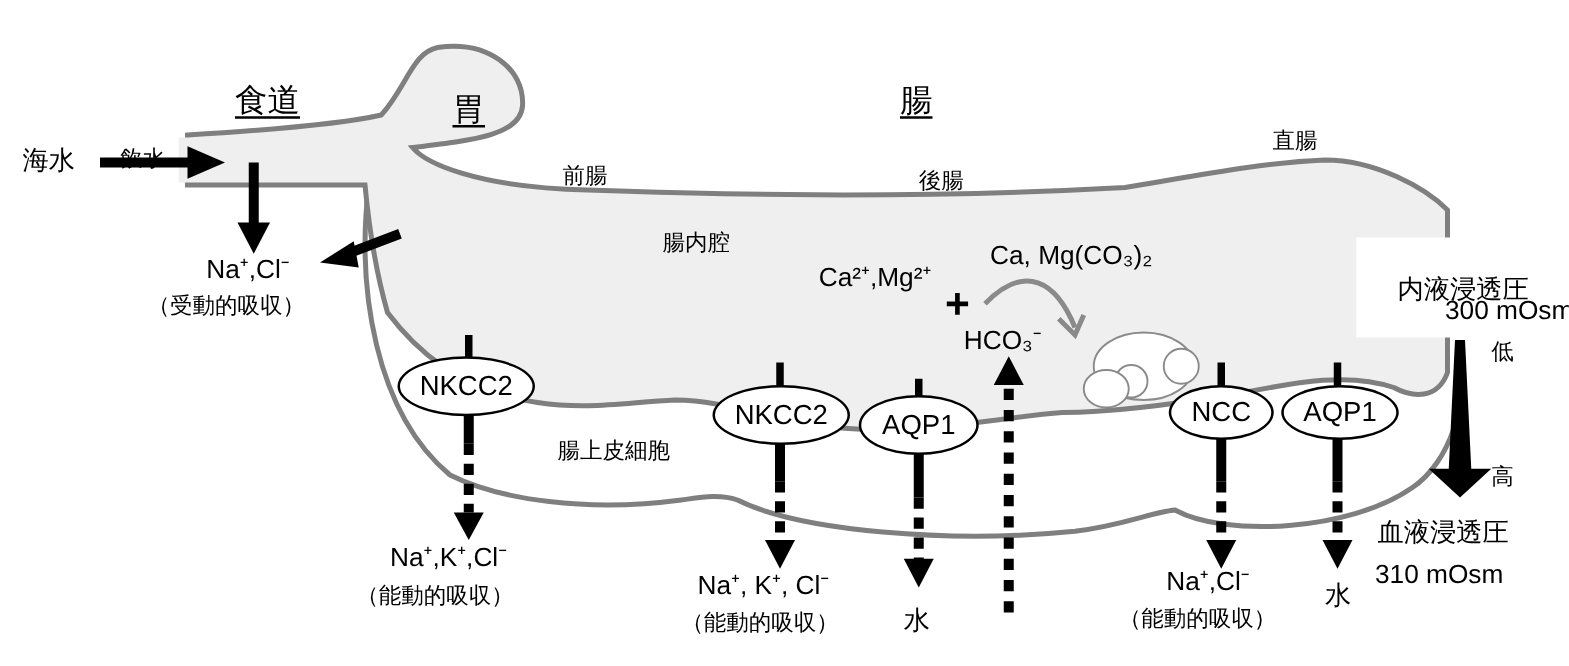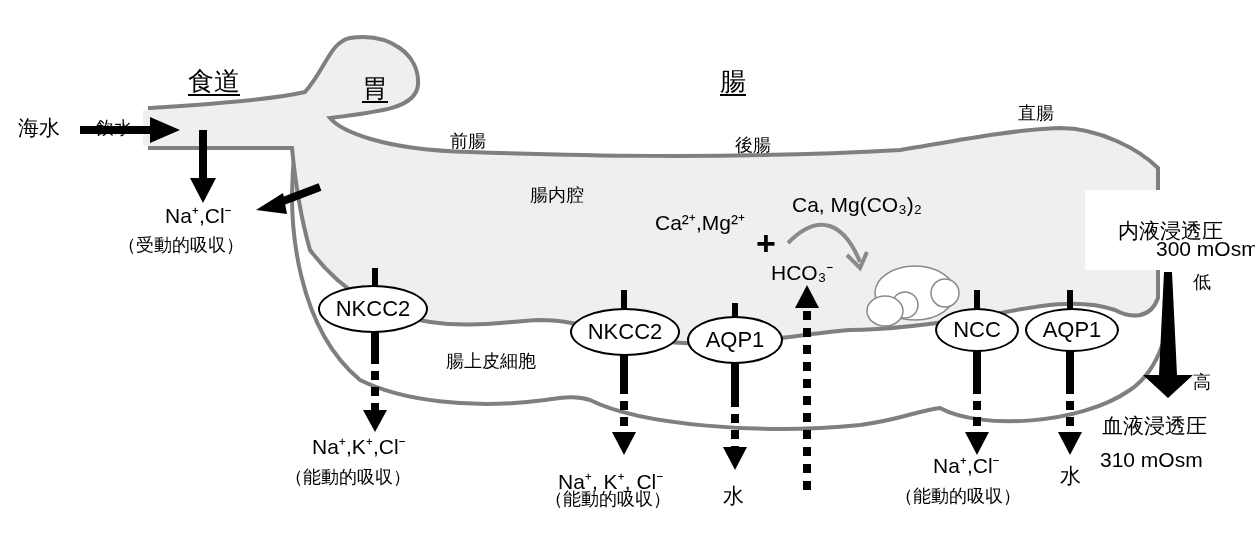--- a/index.html
+++ b/index.html
@@ -109,21 +109,21 @@
 
 <div class="oval" style="left:318px;top:285px;width:110px;height:48px;">NKCC2</div>
 <div class="oval" style="left:570px;top:308px;width:110px;height:48px;">NKCC2</div>
 <div class="oval" style="left:687px;top:316px;width:96px;height:48px;">AQP1</div>
 <div class="oval" style="left:935px;top:308px;width:84px;height:44px;">NCC</div>
 <div class="oval" style="left:1025px;top:308px;width:94px;height:44px;">AQP1</div>
 
 <div class="lbl lat med" style="left:312px;top:436px;">Na⁺,K⁺,Cl⁻</div>
 <div class="lbl jp sm" style="left:285px;top:468px;">（能動的吸収）</div>
 
-<div class="lbl lat med" style="left:558px;top:458px;margin-top:13px;">Na⁺, K⁺, Cl⁻</div>
+<div class="lbl lat med" style="left:558px;top:458px;">Na⁺, K⁺, Cl⁻</div>
 <div class="lbl jp sm" style="left:545px;top:490px;">（能動的吸収）</div>
 
 <div class="lbl jp med" style="left:723px;top:486px;">水</div>
 
 <div class="lbl lat med" style="left:933px;top:455px;">Na⁺,Cl⁻</div>
 <div class="lbl jp sm" style="left:895px;top:487px;">（能動的吸収）</div>
 
 <div class="lbl jp med" style="left:1060px;top:466px;">水</div>
 
 <div class="lbl lat med" style="left:655px;top:212px;">Ca²⁺,Mg²⁺</div>

